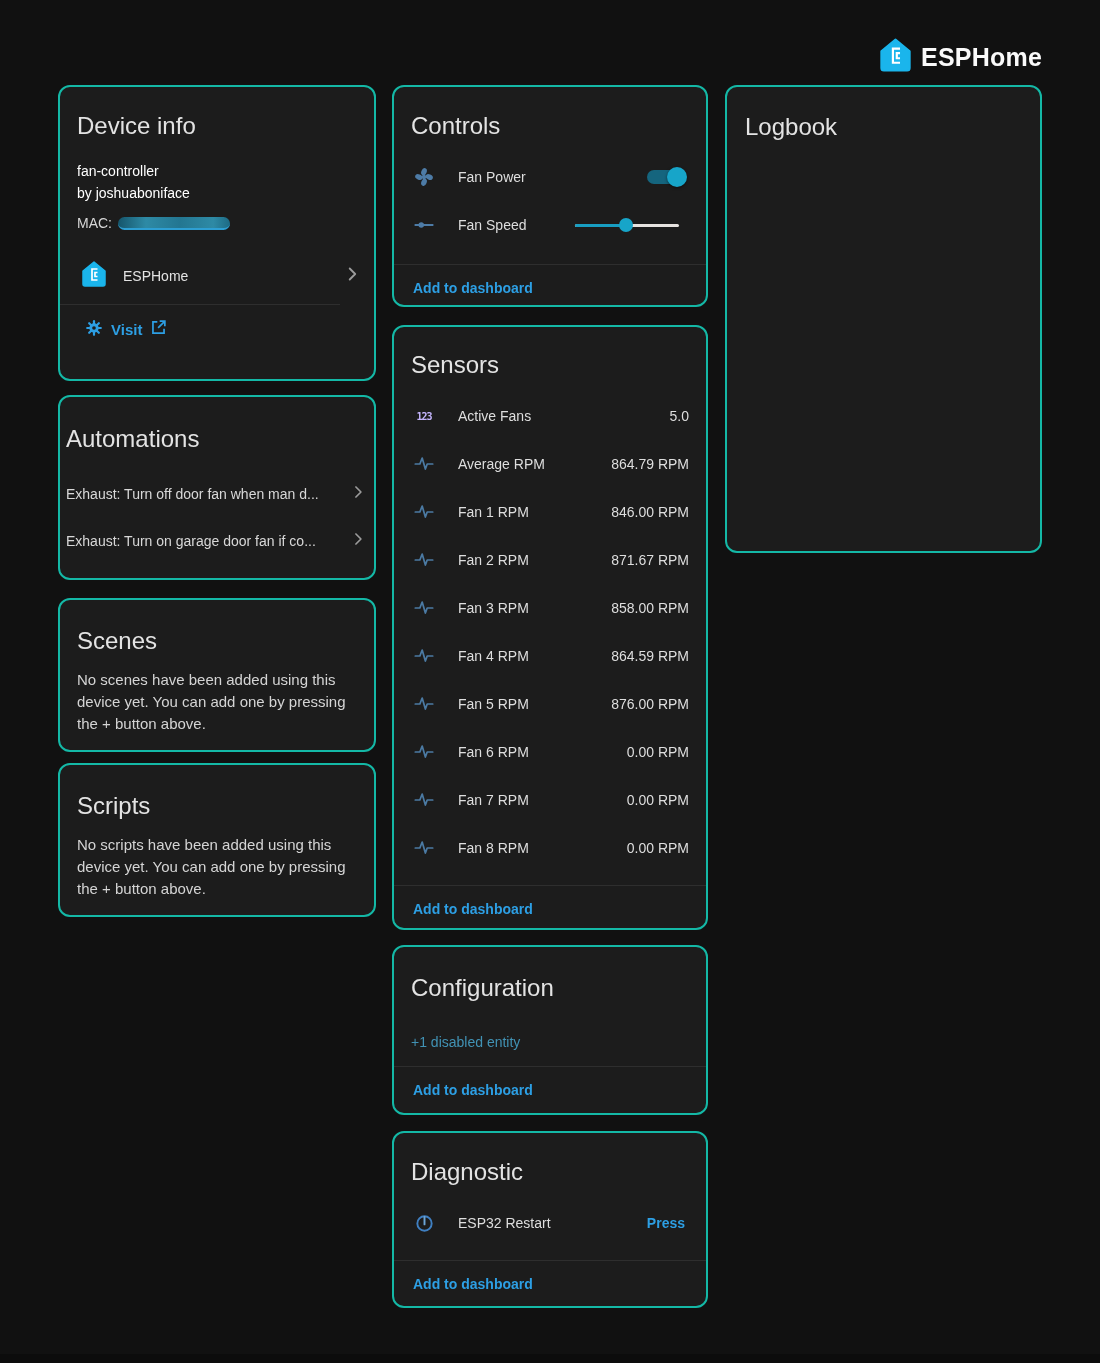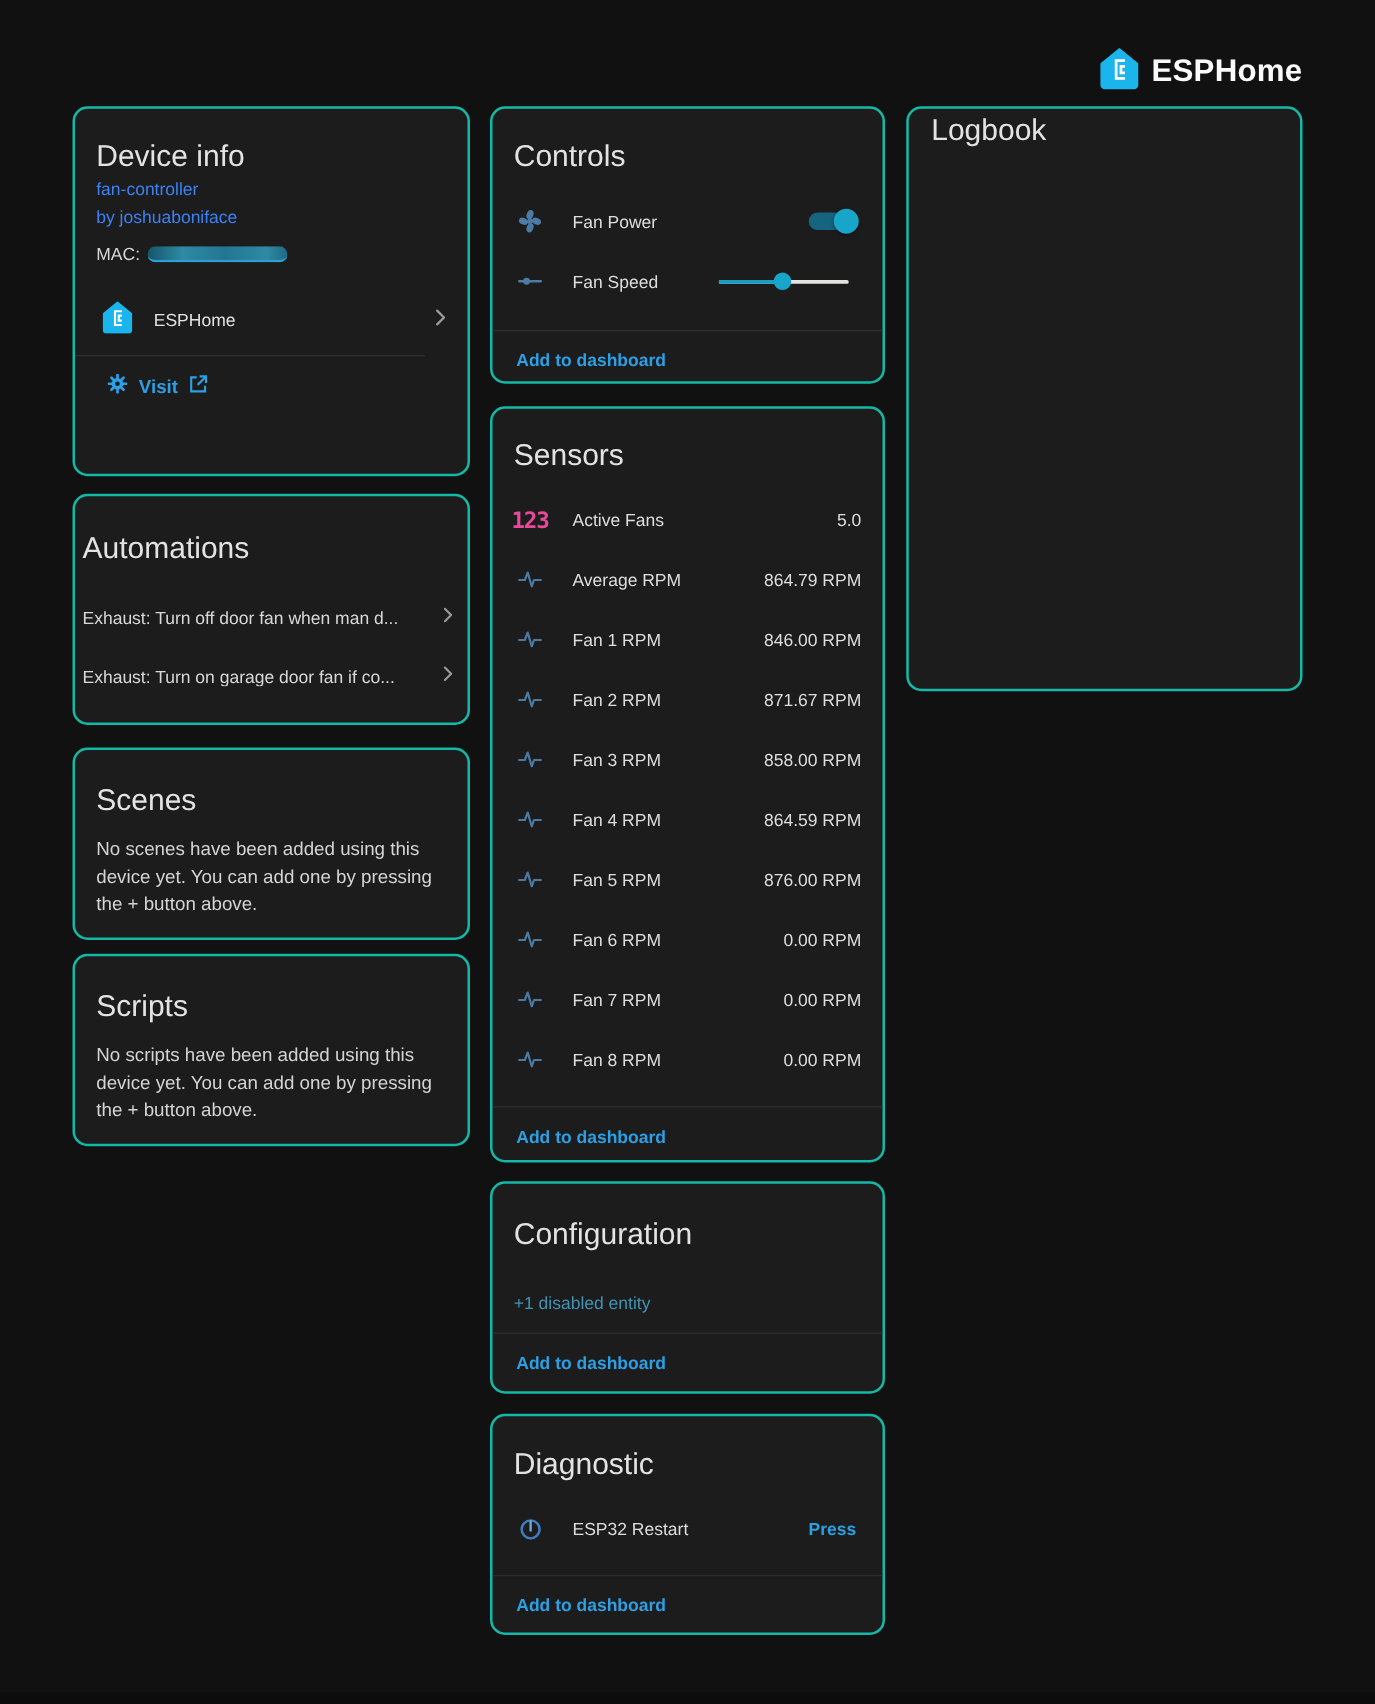--- a/index.html
+++ b/index.html
@@ -22,21 +22,21 @@
 
   .divider { height:1px; background:#2e2e2e; width:100%; }
 
   .footer-link { height:45px; display:flex; align-items:center; padding-left:19px; }
   .link-blue { color:#2d9fe4; font-size:14px; font-weight:bold; cursor:pointer; }
   .link-dim { color:#4192b4; font-size:14px; cursor:pointer; }
 
   
   .card-device { height:296px; padding:0 17px; }
   .card-device h2 { margin-top:25px; }
-  .dev-sub { color:#3b82f6; font-size:14px; line-height:22px; }
+  .dev-sub { margin-top:20px; color:#ffffff; font-size:14px; line-height:22px; }
   .dev-fw { margin-top:9px; color:#d7d7d7; font-size:14px; line-height:22px; }
   .dev-mac { margin-top:8px; color:#d7d7d7; font-size:14px; line-height:22px; display:flex; align-items:center; }
   .mac-redacted { display:inline-block; width:112px; height:13px; margin-left:6px; border-radius:7px;
     background:linear-gradient(90deg,#15556b,#2e8aa5 25%,#237691 55%,#2e8aa5 85%,#1d6a84);
     border-bottom:2px solid #2e9fd3; }
   .integration-row { margin:18px -17px 0; height:48px; display:flex; align-items:center; padding:0 11px 0 22px; cursor:pointer; }
   .integration-row .int-label { color:#e3e3e3; font-size:14px; margin-left:17px; flex:1; }
   .dev-divider { margin:4px -17px 0; }
   .visit-row { height:49px; display:flex; align-items:center; gap:7px; padding-left:7px; cursor:pointer; }
   .visit-row .visit-label { color:#2d9fe4; font-size:15px; font-weight:bold; }
@@ -76,38 +76,38 @@
   .slider .slider-thumb { position:absolute; top:1px; width:14px; height:14px; margin-left:-7px; border-radius:50%; background:#17a5c9; }
 
   
   .card-sensors { height:605px; margin-top:18px; }
   .card-sensors h2 { margin:24px 17px 0; }
   .sensor-rows { margin-top:13px; }
   .sensor-row { height:48px; display:flex; align-items:center; padding:0 17px 0 18px; cursor:pointer; }
   .sensor-row .ent-icon { width:24px; flex:0 0 24px; display:flex; align-items:center; justify-content:center; }
   .sensor-row .ent-label { color:#dedede; font-size:14px; margin-left:22px; }
   .sensor-row .ent-value { margin-left:auto; color:#dedede; font-size:14px; }
-  .counter-glyph { font-family:"DejaVu Sans Mono", monospace; font-weight:bold; font-size:18px; color:#ec4899; letter-spacing:-1px; }
+  .counter-glyph { font-family:"DejaVu Sans Mono", monospace; font-weight:bold; font-size:10px; color:#c4b5fd; letter-spacing:-1px; }
   .sns-divider { margin-top:13px; }
 
   
   .card-config { height:170px; margin-top:15px; }
   .card-config h2 { margin:27px 17px 0; }
   .config-link { display:block; margin:32px 17px 0; }
   .cfg-divider { margin-top:16px; }
 
   
   .card-diag { height:177px; margin-top:16px; }
   .card-diag h2 { margin:25px 17px 0; }
   .press-label { margin-left:auto; color:#2d9fe4; font-size:14px; font-weight:bold; cursor:pointer; }
   .diag-divider { margin-top:13px; }
 
   
   .card-logbook { height:468px; padding:0 18px; }
-  .card-logbook h2 { margin-top:4px; }
+  .card-logbook h2 { margin-top:26px; }
 
   .bottom-strip { position:absolute; left:0; right:0; bottom:0; height:9px; background:#0c0c0c; }
 </style>
 </head>
 <body>
 
 <div class="page">
 
   <div class="header">
     <span>

